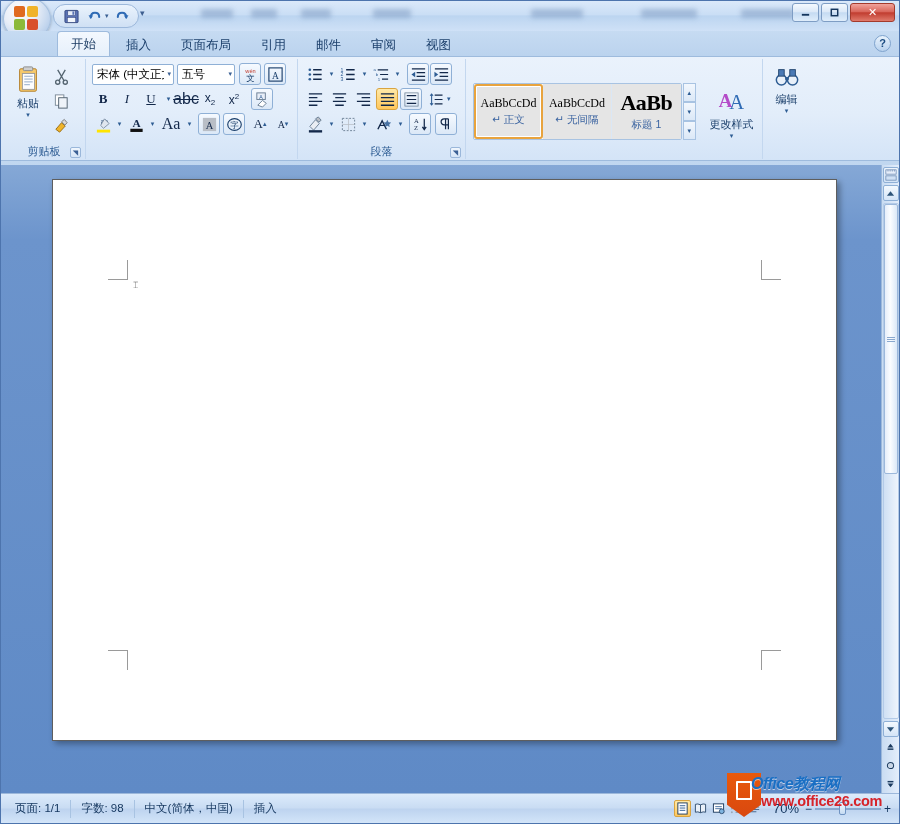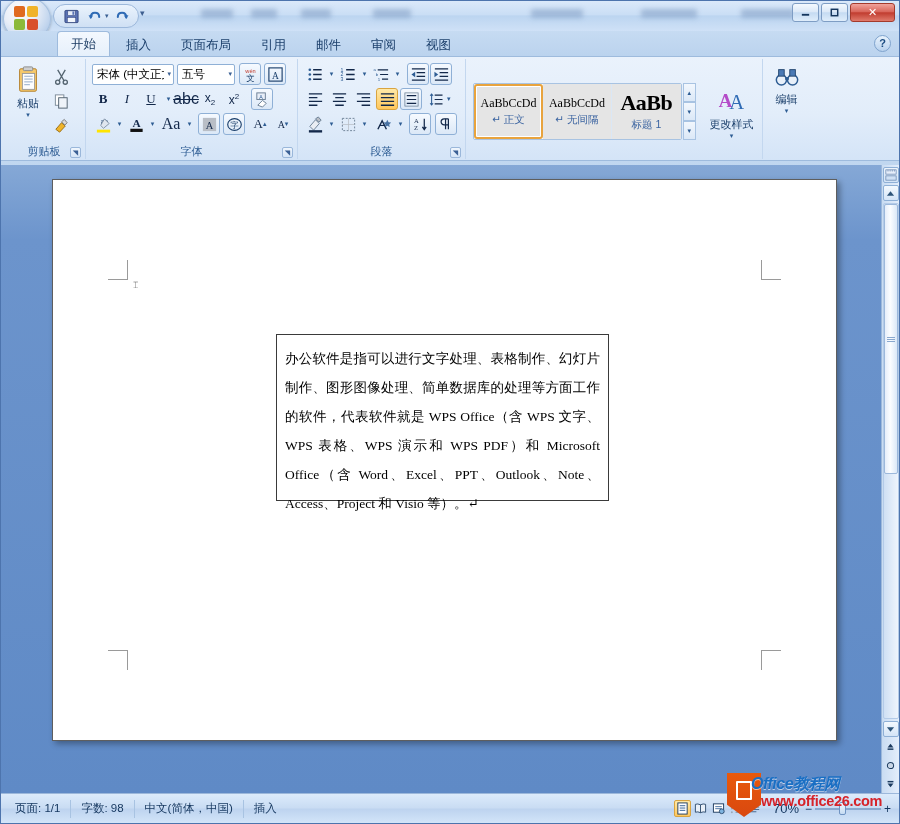--- a/index.html
+++ b/index.html
@@ -459,24 +459,20 @@
           <div class="btn sq" style="margin-left:3px;">
             <span style="font-size:13px;color:#13284a;font-family:'Liberation Serif',serif;">A</span>
               <span style="font-size:7px;color:#2d5c93;">▴</span>
           </div>
           <div class="btn sq">
             <span style="font-size:10px;color:#13284a;font-family:'Liberation Serif',serif;">A</span>
               <span style="font-size:7px;color:#2d5c93;">▾</span>
           </div>
         </div>
       </div>
-      <div class="group-label">
-        <span>字体</span>
-        <span class="dlg">◥</span>
-      </div>
     </div>
 
     <div class="group" style="width:168px;">
       <div class="group-body" style="flex-direction:column;gap:3px;padding-left:3px;">
         <div class="row" style="gap:1px;">
           <div class="btn sq">
             <svg width="17" height="17" viewBox="0 0 18 18">
               <g fill="#2d5c93">
                   <circle cx="3" cy="4" r="1.4"></circle>
                   <circle cx="3" cy="9" r="1.4"></circle>
@@ -694,23 +690,20 @@
         <i style="left:0;top:0;width:20px;height:1px;"></i>
         <i style="right:0;bottom:0;width:1px;height:20px;"></i>
       </div>
       <div class="crop" style="right:55px; bottom:70px;">
         <i style="right:0;top:0;width:20px;height:1px;"></i>
         <i style="left:0;bottom:0;width:1px;height:20px;"></i>
       </div>
 
       <div class="cursor-mark" style="left:80px; top:100px;">⌶</div>
 
-      <div class="textbox">
-        <p>办公软件是指可以进行文字处理、表格制作、幻灯片制作、图形图像处理、简单数据库的处理等方面工作的软件，代表软件就是 WPS Office（含 WPS 文字、WPS 表格、WPS 演示和 WPS PDF）和 Microsoft Office（含 Word、Excel、PPT、Outlook、Note、Access、Project 和 Visio 等）。↵</p>
-      </div>
     </div>
   </div>
 
   <div class="vscroll">
     <div class="sb-btn" style="margin-top:2px;background:linear-gradient(180deg,#eef5fd,#d4e4f7);">
       <svg width="12" height="12" viewBox="0 0 14 14">
         <rect x="1" y="1" width="12" height="5" fill="#e6eefa" stroke="#5e7ea8" stroke-width=".8"></rect>
         <g stroke="#5e7ea8" stroke-width=".7">
             <path d="M3.5 1v2M6 1v2M8.5 1v2M11 1v2"></path>
           </g>

